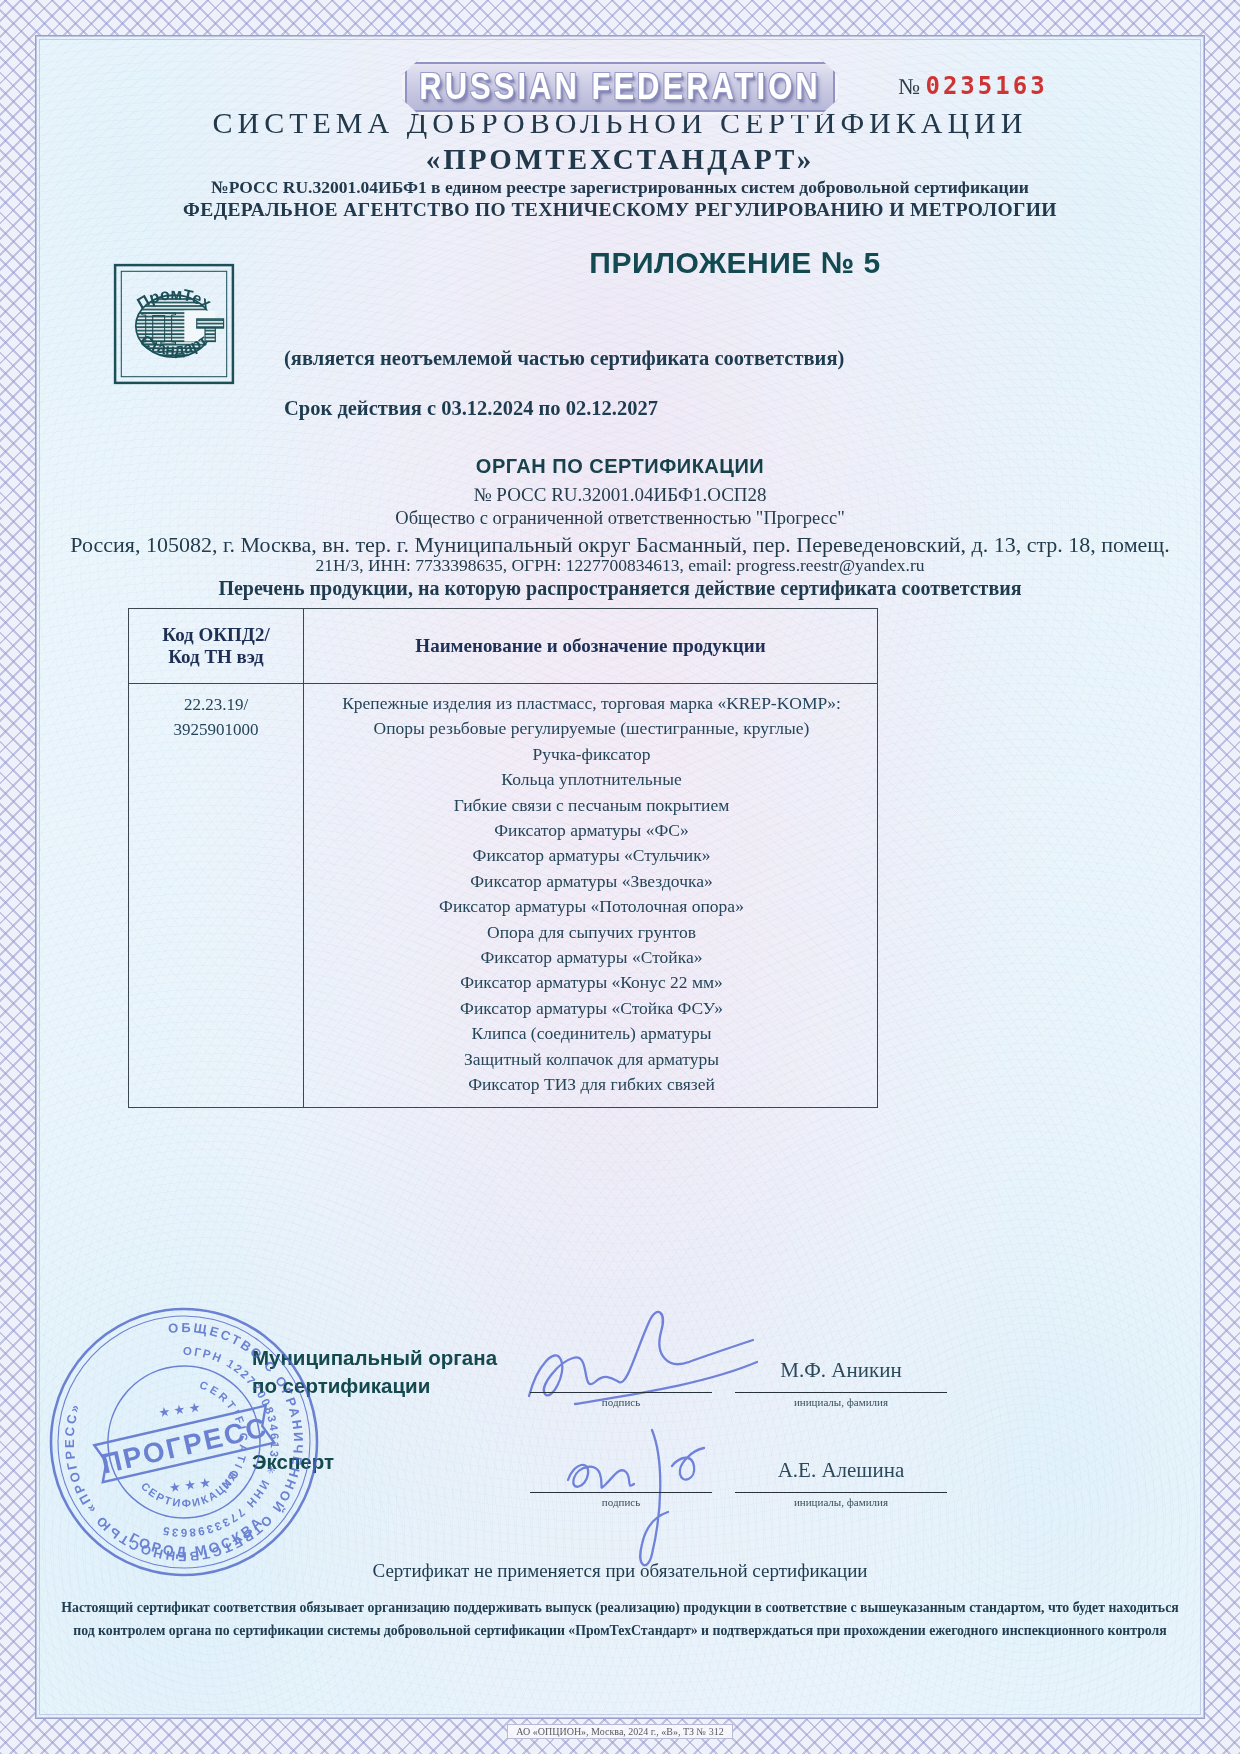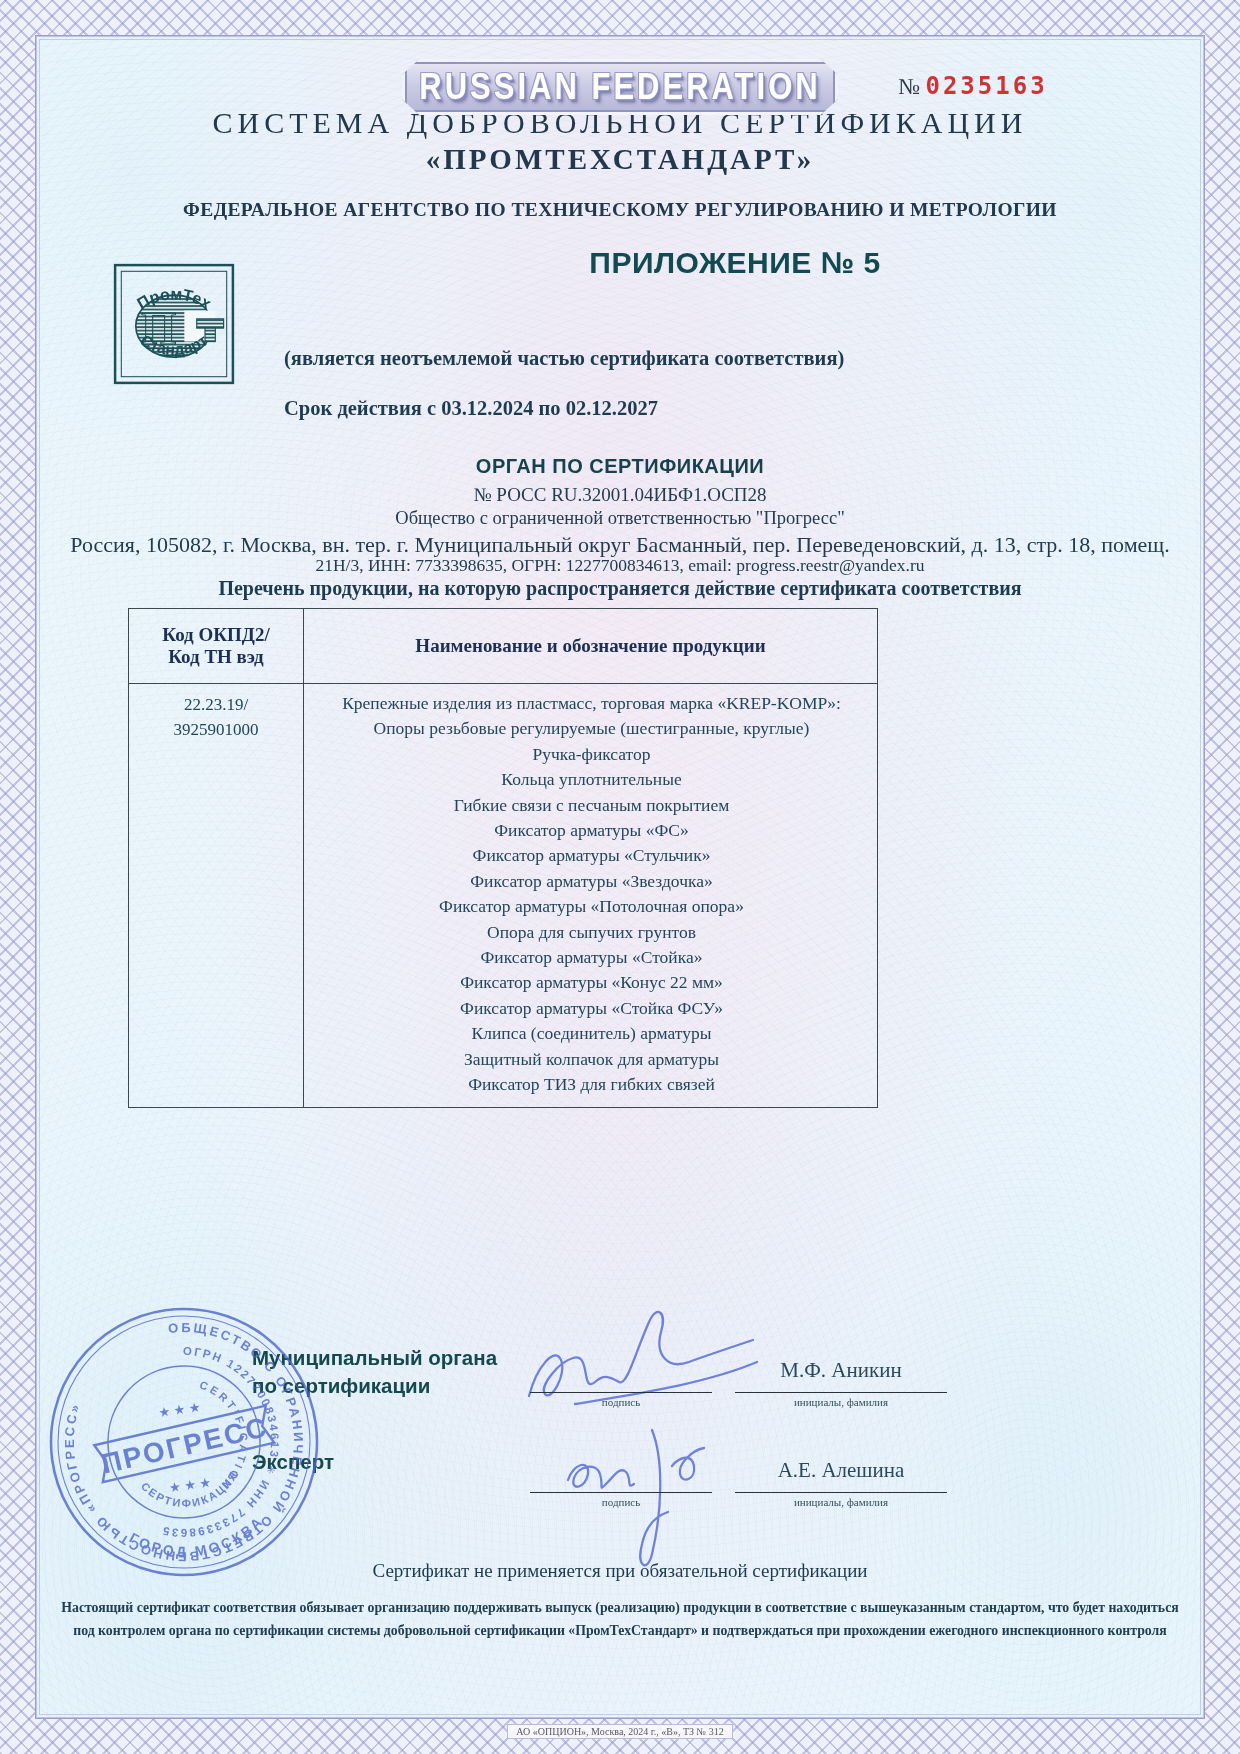--- a/index.html
+++ b/index.html
@@ -123,20 +123,21 @@
     <div class="banner-text">RUSSIAN FEDERATION</div>
   </div>
 
   <div class="abs serial">
     <span class="no">№</span>
     <span class="num">0235163</span>
   </div>
 
   <div class="abs ctr title1">СИСТЕМА ДОБРОВОЛЬНОЙ СЕРТИФИКАЦИИ</div>
   <div class="abs ctr title2">«ПРОМТЕХСТАНДАРТ»</div>
+  <div class="abs ctr registry">№РОСС RU.32001.04ИБФ1 в едином реестре зарегистрированных систем добровольной сертификации</div>
   <div class="abs ctr agency">ФЕДЕРАЛЬНОЕ АГЕНТСТВО ПО ТЕХНИЧЕСКОМУ РЕГУЛИРОВАНИЮ И МЕТРОЛОГИИ</div>
 
   <div class="abs appendix">ПРИЛОЖЕНИЕ № 5</div>
 
   <svg class="abs logo" width="124" height="124" viewBox="0 0 120 120">
     <defs>
       <pattern id="stripePat" width="4" height="3.4" patternUnits="userSpaceOnUse">
         <rect width="4" height="3.4" fill="#f2f8fa"></rect>
         <rect y="1" width="4" height="1.7" fill="#1c5058"></rect>
       </pattern>

